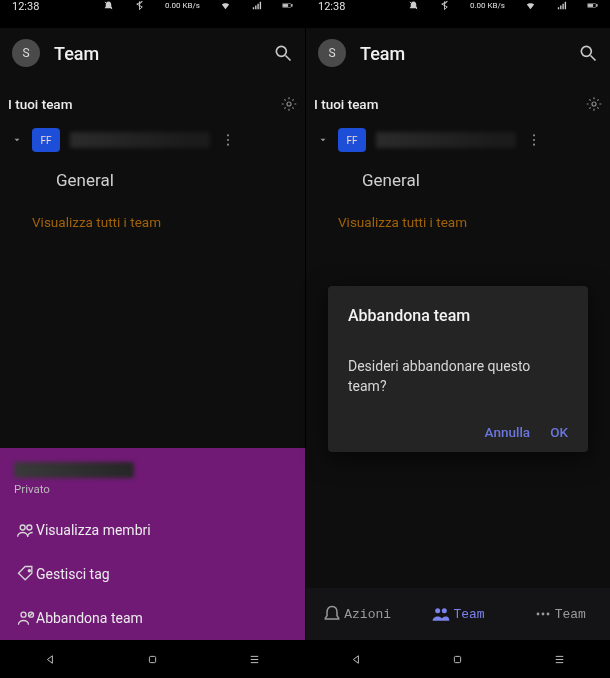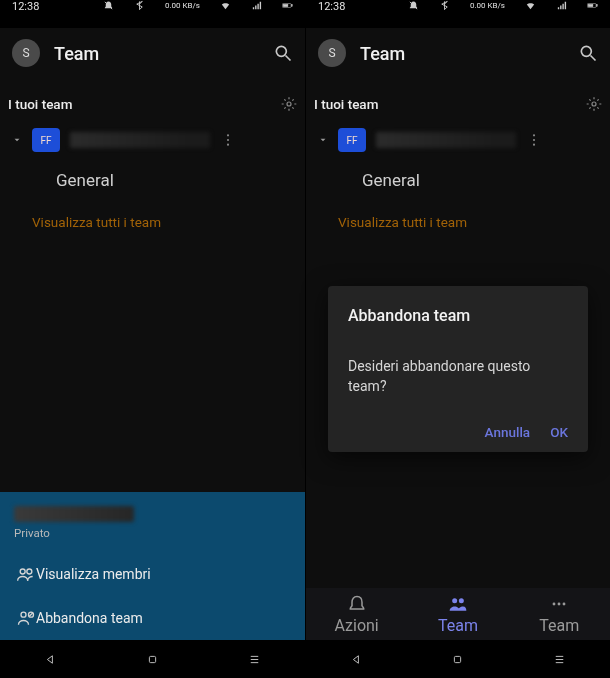--- a/index.html
+++ b/index.html
@@ -93,21 +93,21 @@
 
   .link {
     padding: 14px 32px; font-size: 13.5px;
     color: #a16207;
   }
 
   
   .sheet {
     position: absolute;
     left: 0; right: 0; bottom: 38px;
-    background: #0c4a6e;
+    background: #701a75;
     padding-top: 14px;
   }
   .sheet-title-blur {
     margin: 0 14px 2px;
     height: 16px; width: 120px;
     background: linear-gradient(90deg,#3a3a3a,#262626);
     border-radius: 2px; filter: blur(2px);
   }
   .sheet-sub {
     margin: 4px 14px 12px;
@@ -121,23 +121,23 @@
   .sheet-item svg { width: 20px; height: 20px; stroke: #d5d5d5; fill:none; stroke-width:1.6; }
 
   
   .bottom-nav {
     position: absolute; left:0; right:0; bottom:38px;
     height: 52px;
     background: #141417;
     display: flex;
   }
   .nav-item {
-    flex:1; display:flex; flex-direction:column;
+    flex:1; display:flex; flex-direction:row;
     align-items:center; justify-content:center; gap:2px;
-    font-size: 16px; color: #9a9a9a;
+    font-size: 13px; color: #9a9a9a; font-family: Liberation Mono, monospace;
   }
   .nav-item.active { color: #7b83eb; }
   .nav-item svg { width:20px; height:20px; }
 
   
   .sysnav {
     position: absolute; left:0; right:0; bottom:0; height:38px;
     display:flex; align-items:center; justify-content:space-around;
     background:#000;
   }
@@ -252,20 +252,29 @@
     <div class="sheet-item">
       <span class="icon">
           <svg viewBox="0 0 24 24">
             <circle cx="8" cy="9" r="3"></circle>
             <circle cx="16" cy="9" r="3"></circle>
             <path d="M2 20c0-3 3-5 6-5s6 2 6 5"></path>
             <path d="M14 20c0-3 3-5 6-5"></path>
           </svg>
         </span>
       <span>Visualizza membri</span>
+    </div>
+    <div class="sheet-item">
+      <span class="icon">
+          <svg viewBox="0 0 24 24">
+            <path d="M3 11l8-8h8v8l-8 8z"></path>
+            <circle cx="16" cy="8" r="1.3" fill="#d5d5d5"></circle>
+          </svg>
+        </span>
+      <span>Gestisci tag</span>
     </div>
     <div class="sheet-item">
       <span class="icon">
           <svg viewBox="0 0 24 24">
             <circle cx="9" cy="8" r="3"></circle>
             <path d="M3 20c0-3 3-5 6-5s6 2 6 5"></path>
             <circle cx="18" cy="8" r="3"></circle>
             <line x1="16" y1="10" x2="20" y2="6"></line>
           </svg>
         </span>

